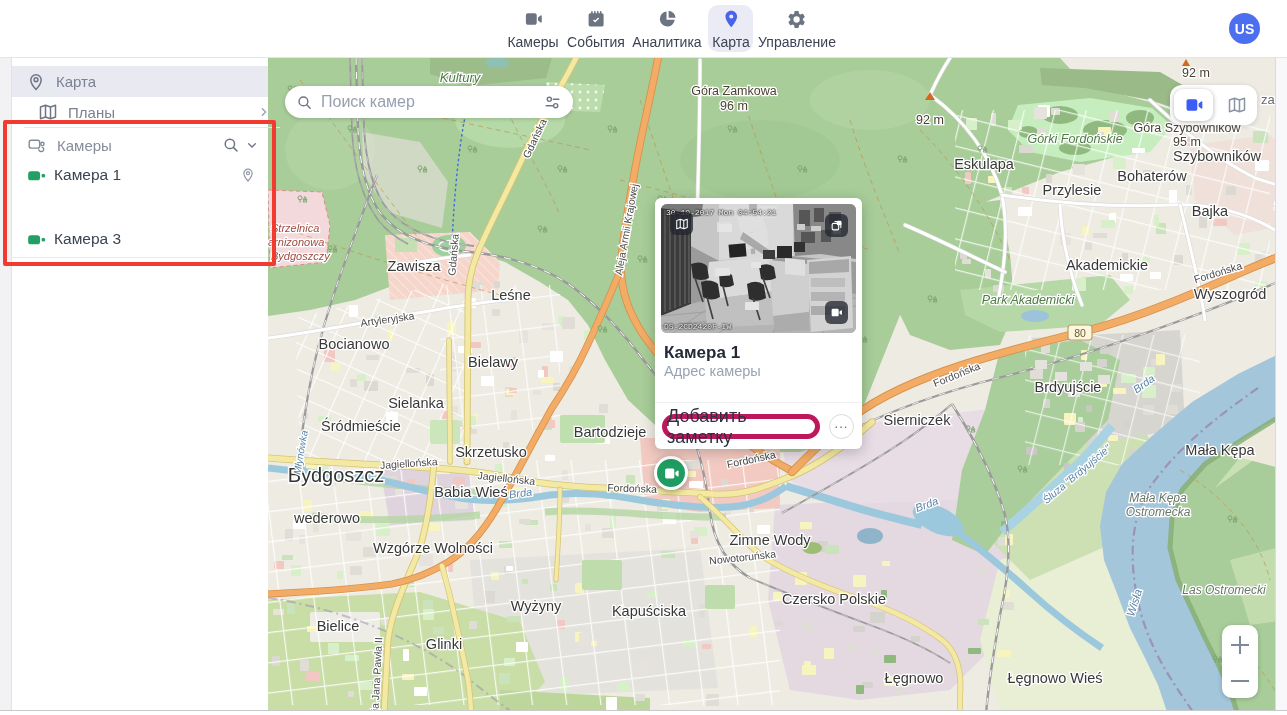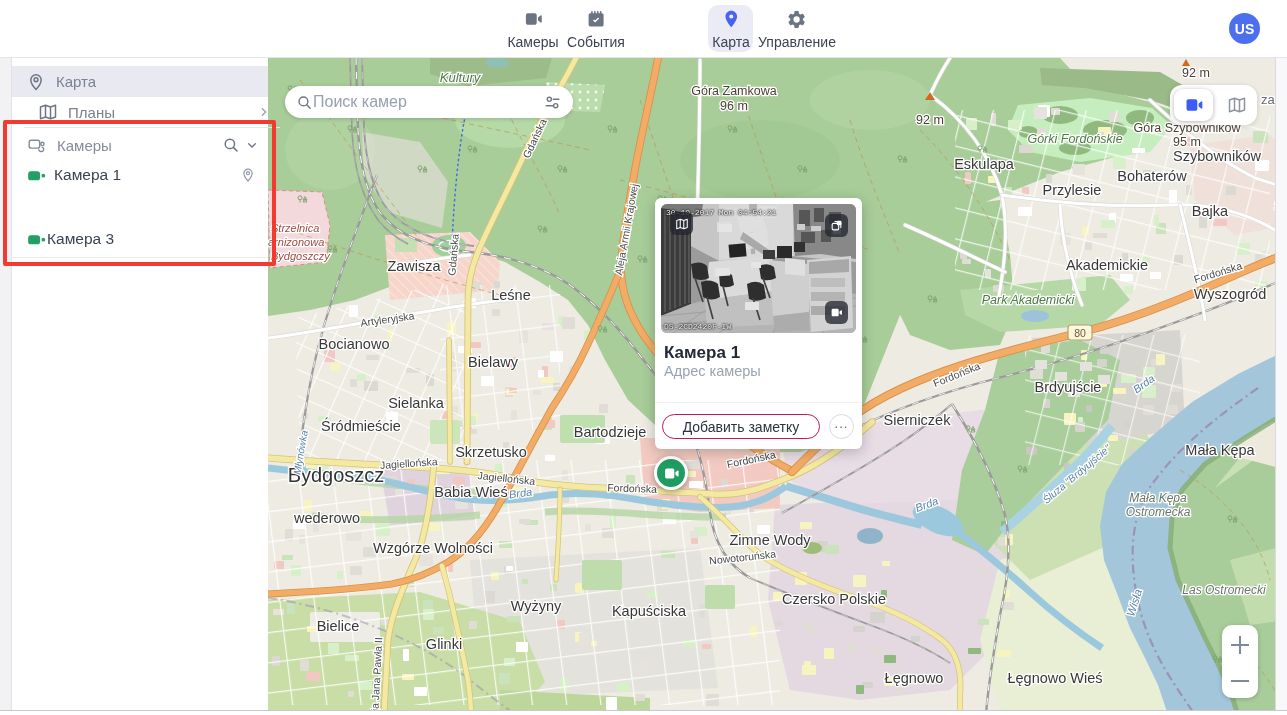--- a/index.html
+++ b/index.html
@@ -23,20 +23,29 @@
     </div>
 <div class="nav-item" style="left:596px">
       <div class="nav-ic">
         <svg viewBox="0 0 24 24" width="20" height="20">
           <path fill="#6C7482" d="M7 2.5c.6 0 1 .4 1 1V5h1.5V3.5a1 1 0 0 1 2 0V5H13V3.5a1 1 0 0 1 2 0V5h1.5V3.5a1 1 0 0 1 2 0V5H19a2 2 0 0 1 2 2v12a2 2 0 0 1-2 2H5a2 2 0 0 1-2-2V7a2 2 0 0 1 2-2h1V3.5c0-.6.4-1 1-1z"></path>
           <path fill="#fff" d="M10.8 16.2l-2.5-2.5 1.2-1.2 1.3 1.3 3.7-3.7 1.2 1.2z"></path>
         </svg>
       </div>
       <div class="nav-lb">События</div>
     </div>
+<div class="nav-item" style="left:667px">
+      <div class="nav-ic">
+        <svg viewBox="0 0 24 24" width="20" height="20">
+          <path fill="#6C7482" d="M11 3.1A9 9 0 1 0 20.9 13H11V3.1z"></path>
+          <path fill="#6C7482" d="M13.5 2.1a9 9 0 0 1 8.4 8.4h-8.4V2.1z"></path>
+        </svg>
+      </div>
+      <div class="nav-lb">Аналитика</div>
+    </div>
 <div class="nav-item" style="left:731px">
       <div class="nav-ic">
         <svg viewBox="0 0 24 24" width="20" height="20">
           <path fill="#4A63EE" d="M12 2C8.1 2 5 5.1 5 9c0 5.2 7 13 7 13s7-7.8 7-13c0-3.9-3.1-7-7-7zm0 9.5A2.5 2.5 0 1 1 12 6.5a2.5 2.5 0 0 1 0 5z"></path>
         </svg>
       </div>
       <div class="nav-lb">Карта</div>
     </div>
 <div class="nav-item" style="left:797px">
       <div class="nav-ic">
@@ -92,21 +101,21 @@
       <div style="margin-left:auto;margin-right:12px;width:16px;height:16px"><svg viewBox="0 0 24 24" width="16" height="16">
           <path fill="none" stroke="#8F96A3" stroke-width="1.8" d="M12 21s-6.2-6.8-6.2-11.5A6.2 6.2 0 0 1 12 3.3a6.2 6.2 0 0 1 6.2 6.2C18.2 14.2 12 21 12 21z"></path>
           <circle cx="12" cy="9.3" r="2.3" fill="none" stroke="#8F96A3" stroke-width="1.8"></circle>
         </svg></div>
     </div>
 <div class="srow" style="left:0;top:165px;height:32px">
       <div style="margin-left:14px;width:21px;height:21px"><svg viewBox="0 0 24 24" width="21" height="21">
           <rect x="2.5" y="7" width="13.5" height="10.5" rx="3" fill="#21A066"></rect>
           <circle cx="19.8" cy="12.2" r="2.1" fill="#21A066"></circle>
         </svg></div>
-      <div class="itext" style="">Камера 3</div>
+      <div class="itext" style="margin-left:7px">Камера 3</div>
     </div>
 <div class="abs" style="left:0;top:199px;width:256px;height:1px;background:#ECECEF"></div>
 </div>
 <div class="abs" style="left:268px;top:58px;width:1007px;height:652px;overflow:hidden;z-index:10">
 <svg width="1007" height="652" viewBox="268 58 1007 652" style="position:absolute;left:0;top:0">
 <defs>
 <pattern id="g1" width="30" height="30" patternUnits="userSpaceOnUse" patternTransform="rotate(14)">
 <path d="M0 0H30M0 0V30" stroke="#fff" stroke-width="2.4" fill="none"></path>
         </pattern>
 <pattern id="g2" width="34" height="30" patternUnits="userSpaceOnUse" patternTransform="rotate(-7)">
@@ -662,21 +671,21 @@
 <text x="1224" y="594" font-size="12" text-anchor="middle" fill="#68766a" font-family="Liberation Sans,sans-serif" style="paint-order:stroke;stroke:#ffffff;stroke-width:2.6px;" font-style="italic">Las Ostromecki</text>
 <text x="834" y="604" font-size="14.5" text-anchor="middle" fill="#383838" font-family="Liberation Sans,sans-serif" style="paint-order:stroke;stroke:#ffffff;stroke-width:2.6px;">Czersko Polskie</text>
 <text x="914" y="683" font-size="14.5" text-anchor="middle" fill="#383838" font-family="Liberation Sans,sans-serif" style="paint-order:stroke;stroke:#ffffff;stroke-width:2.6px;">Łęgnowo</text>
 <text x="1055" y="683" font-size="14.5" text-anchor="middle" fill="#383838" font-family="Liberation Sans,sans-serif" style="paint-order:stroke;stroke:#ffffff;stroke-width:2.6px;">Łęgnowo Wieś</text>
 </svg>
 <div class="abs" style="left:17px;top:28px;width:288px;height:32px;background:#fff;border-radius:16px;box-shadow:0 1px 4px rgba(0,0,0,.18);display:flex;align-items:center;z-index:5">
       <div style="margin-left:11px;width:17px;height:17px"><svg viewBox="0 0 24 24" width="17" height="17">
           <circle cx="10.5" cy="10.5" r="6.2" fill="none" stroke="#6F7785" stroke-width="2"></circle>
           <path d="M15.2 15.2 20 20" stroke="#6F7785" stroke-width="2" stroke-linecap="round"></path>
         </svg></div>
-      <div style="margin-left:0;font-size:16px;color:#97A0AF">Поиск камер</div>
+      <div style="margin-left:8px;font-size:16px;color:#97A0AF">Поиск камер</div>
       <div style="margin-left:auto;margin-right:11px;width:19px;height:19px"><svg viewBox="0 0 24 24" width="19" height="19">
           <g fill="none" stroke="#6F7785" stroke-width="1.8" stroke-linecap="round">
             <circle cx="8" cy="8" r="2.6"></circle>
             <path d="M13 8h7"></path>
             <circle cx="16" cy="16" r="2.6"></circle>
             <path d="M4 16h9"></path>
           </g>
         </svg></div>
     </div>
 <div class="abs" style="left:902px;top:27px;width:87px;height:40px;background:#fff;border-radius:12px;box-shadow:0 1px 5px rgba(0,0,0,.15);z-index:5">
@@ -788,21 +797,21 @@
         </svg>
       </div>
 <div class="abs" style="left:170px;top:103px;width:23px;height:23px;background:rgba(35,39,47,.78);border-radius:6px;display:flex;align-items:center;justify-content:center">
         <svg viewBox="0 0 24 24" width="13" height="13">
           <path fill="#ffffff" d="M3 7.5C3 6.1 4.1 5 5.5 5h8C14.9 5 16 6.1 16 7.5v9c0 1.4-1.1 2.5-2.5 2.5h-8C4.1 19 3 17.9 3 16.5v-9zM17.5 10.2l3.2-2.4c.5-.4 1.3 0 1.3.7v7c0 .7-.8 1.1-1.3.7l-3.2-2.4v-3.6z"></path>
         </svg>
       </div>
 <div class="abs" style="left:9px;top:145px;font-size:17px;font-weight:bold;color:#232A36">Камера 1</div>
 <div class="abs" style="left:9px;top:165px;font-size:14.5px;color:#9AA3B2">Адрес камеры</div>
 <div class="abs" style="left:0;top:204px;width:207px;height:1px;background:#EFEFF2"></div>
-<div class="abs" style="left:7px;top:216px;width:158px;height:25px;border:1px solid #be185d;border-radius:13px;display:flex;align-items:center;justify-content:center;font-size:14px;color:#2C3340">Добавить заметку</div>
+<div class="abs" style="left:7px;top:216px;width:158px;height:25px;border:5px solid #be185d;border-radius:13px;display:flex;align-items:center;justify-content:center;font-size:18px;color:#2C3340">Добавить заметку</div>
 <div class="abs" style="left:174px;top:216px;width:25px;height:25px;border:1px solid #D7DBE0;border-radius:50%;display:flex;align-items:center;justify-content:center;color:#5E6774;font-size:13px;letter-spacing:1px;padding-bottom:6px">...</div>
 </div>
 <div class="abs" style="left:954px;top:567px;width:36px;height:73px;background:#fff;border-radius:10px;box-shadow:0 1px 5px rgba(0,0,0,.2);z-index:5">
       <div class="abs" style="left:9px;top:19px;width:18px;height:2.2px;background:#7E8999"></div>
       <div class="abs" style="left:16.9px;top:11px;width:2.2px;height:18px;background:#7E8999"></div>
       <div class="abs" style="left:9px;top:55px;width:18px;height:2.2px;background:#7E8999"></div>
     </div>
 </div>
 <div class="abs" style="left:3px;top:120px;width:273px;height:146px;border:4px solid #F13B30;border-radius:2px;z-index:40"></div>
 <div class="abs" style="left:1275px;top:58px;width:12px;height:652px;background:#F8F8FA;border-left:1px solid #DADADE;z-index:25"></div>

